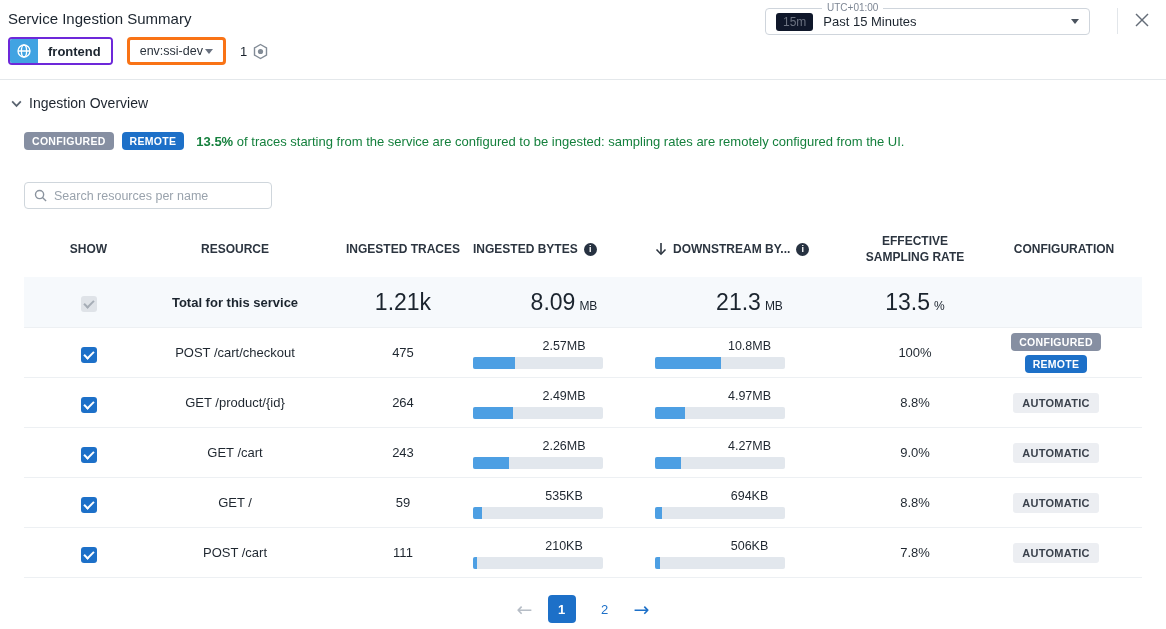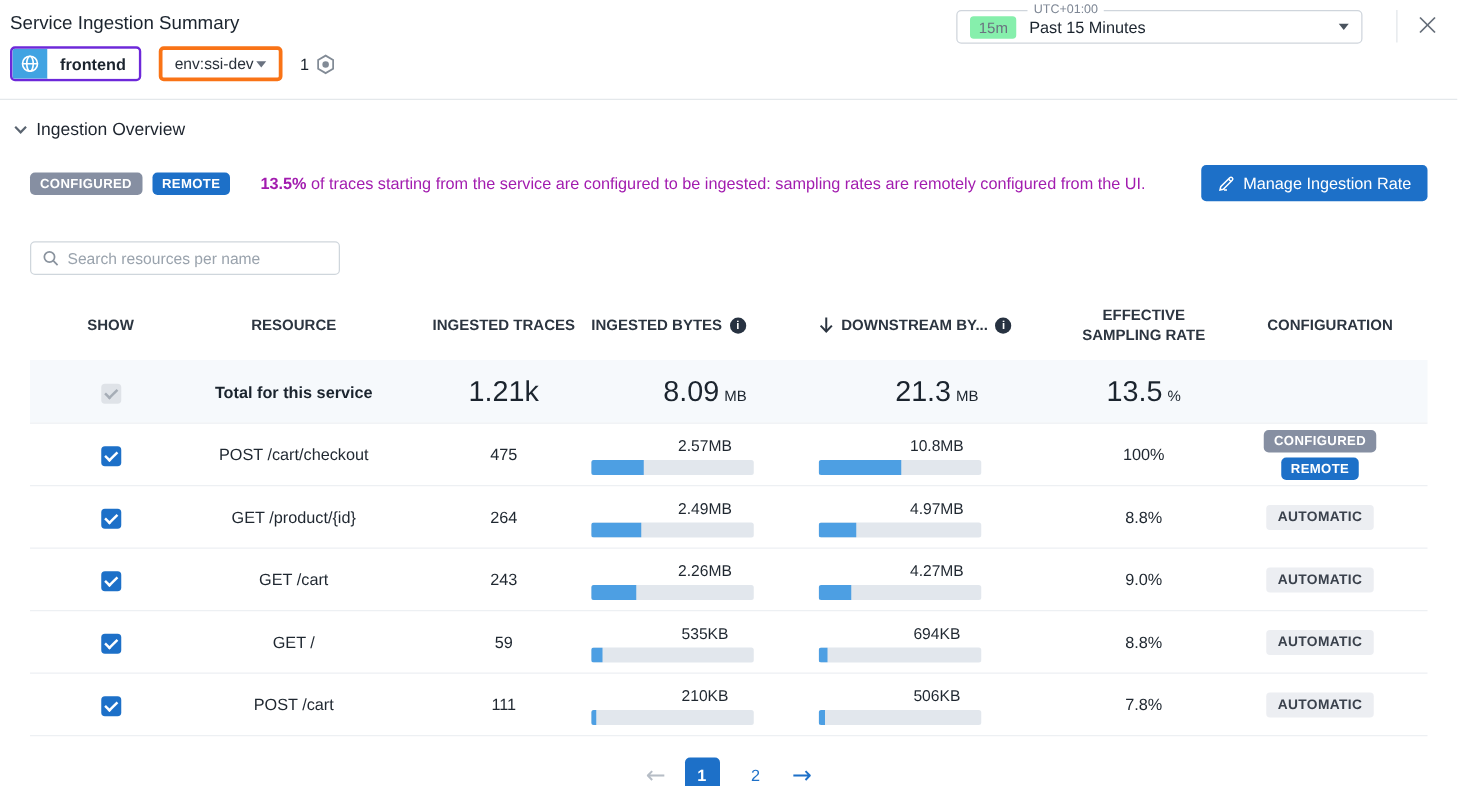--- a/index.html
+++ b/index.html
@@ -15,39 +15,39 @@
   .service-chip .chip-name { display:flex; align-items:center; padding:0 10px; font-weight:bold; font-size:13px; color:#1b242e; background:#fff; }
   .env-select { display:flex; align-items:center; gap:2px; border:3px solid #f97316; border-radius:4px; height:28px; padding:0 10px; font-size:12.5px; color:#2a323c; cursor:pointer; }
   .caret { width:0; height:0; border-left:4px solid transparent; border-right:4px solid transparent; border-top:5px solid #6a7280; }
   .host-count { display:flex; align-items:center; gap:5px; font-size:13px; color:#1b242e; }
 
   .time-picker { position:absolute; top:8px; right:76px; width:325px; height:27px;
     border:1px solid #cfd5dc; border-radius:4px; background:#fff;
     display:flex; align-items:center; gap:10px; padding:0 10px; cursor:pointer; }
   .tz-legend { position:absolute; top:-7px; left:56px; background:#fff; padding:0 5px;
     font-size:10px; color:#7d8694; }
-  .duration-badge { background:#86efac; color:#6b7280; font-size:12px; border-radius:3px; padding:2px 7px; }
+  .duration-badge { background:#0f172a; color:#6b7280; font-size:12px; border-radius:3px; padding:2px 7px; }
   .time-label { font-size:13px; color:#1b242e; flex:1; }
   .tp-caret { border-top-color:#4a535e; }
   .top-divider { position:absolute; top:8px; right:48px; height:26px; border-left:1px solid #e2e6ea; }
   .close-btn { position:absolute; top:8px; right:12px; width:24px; height:24px; background:none; border:none;
     cursor:pointer; display:flex; align-items:center; justify-content:center; }
 
   .hr { border:none; border-top:1px solid #e4e8eb; }
 
   
   .section-head { display:flex; align-items:center; gap:6px; padding:15px 24px 0 10px; cursor:pointer; }
   .section-title { font-size:14px; color:#1d242e; }
 
   .banner { display:flex; align-items:center; gap:8px; margin:21px 24px 0; }
   .badge { font-size:10.5px; font-weight:bold; letter-spacing:.3px; color:#fff; padding:3px 8px; border-radius:4px; white-space:nowrap; }
   .badge.gray  { background:#868fa2; }
   .badge.blue  { background:#1d70c8; }
   .badge.light { background:#eceef2; color:#3a414c; font-size:11px; padding:4px 9px; border-radius:3px; }
-  .banner-text { font-size:13px; color:#a21caf; margin-left:16px; }
+  .banner-text { font-size:13px; color:#15803d; margin-left:4px; }
   .banner-text b { font-weight:bold; }
   .manage-btn { margin-left:auto; display:flex; align-items:center; gap:7px; background:#1d70c8; color:#fff;
     border:none; border-radius:4px; height:29px; padding:0 13px; font-size:13px; cursor:pointer; font-family:inherit; }
 
   
   .search-box { margin:32px 24px 0; width:248px; height:27px; border:1px solid #cfd6dc; border-radius:4px;
     display:flex; align-items:center; gap:7px; padding:0 9px; }
   .search-box input { border:none; outline:none; flex:1; font-size:12.5px; font-family:inherit; color:#2a323c; background:transparent; }
   .search-box input::placeholder { color:#9aa3ad; }
 
@@ -150,28 +150,20 @@
   <span class="section-title">Ingestion Overview</span>
 </div>
 
 <div class="banner">
   <span class="badge gray">CONFIGURED</span>
   <span class="badge blue">REMOTE</span>
   <span class="banner-text">
     <b>13.5%</b>
     <span>of traces starting from the service are configured to be ingested: sampling rates are remotely configured from the UI.</span>
   </span>
-  <button class="manage-btn">
-    <svg width="14" height="14" viewBox="0 0 14 14" fill="none" stroke="#fff" stroke-width="1.2">
-      <path d="M2 12 L2.6 9.4 L9.8 2.2 A1.35 1.35 0 0 1 11.8 4.2 L4.6 11.4 L2 12 Z"></path>
-      <line x1="8.8" y1="3.2" x2="10.8" y2="5.2"></line>
-      <line x1="5.2" y1="12" x2="7.6" y2="12"></line>
-    </svg>
-    <span>Manage Ingestion Rate</span>
-  </button>
 </div>
 
 <div class="search-box">
   <svg width="13" height="13" viewBox="0 0 14 14" fill="none" stroke="#8a939e" stroke-width="1.5">
     <circle cx="6" cy="6" r="4.4"></circle>
       <line x1="9.4" y1="9.4" x2="13" y2="13"></line>
   </svg>
   <input type="text" placeholder="Search resources per name" style="">
 </div>
 

